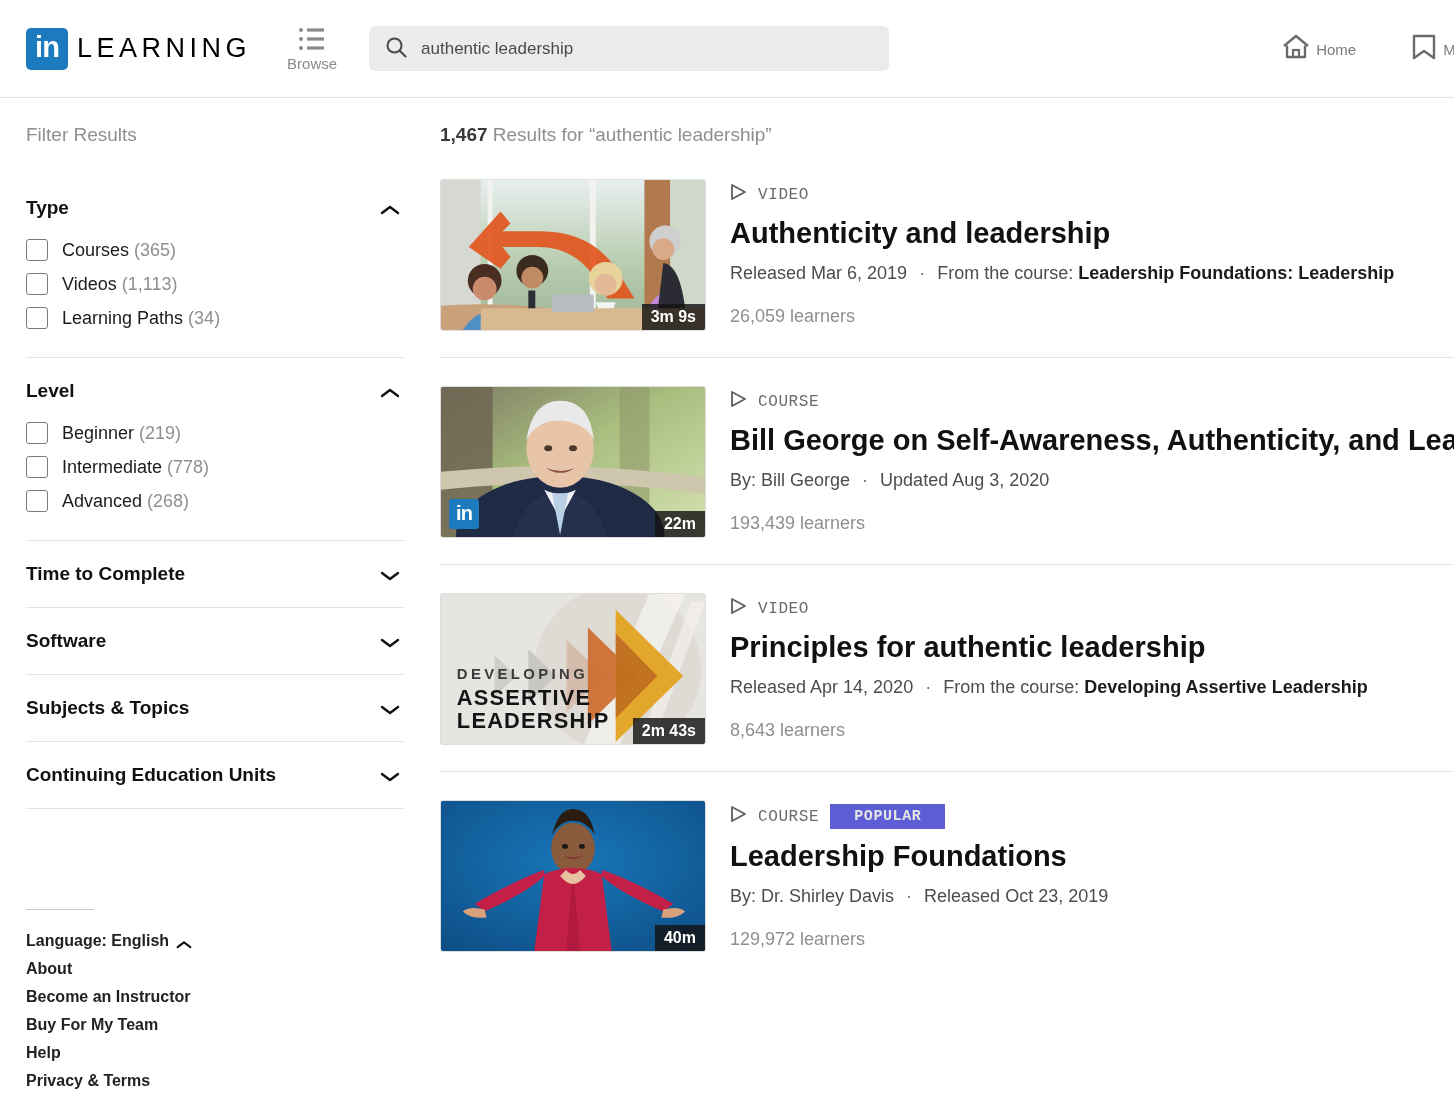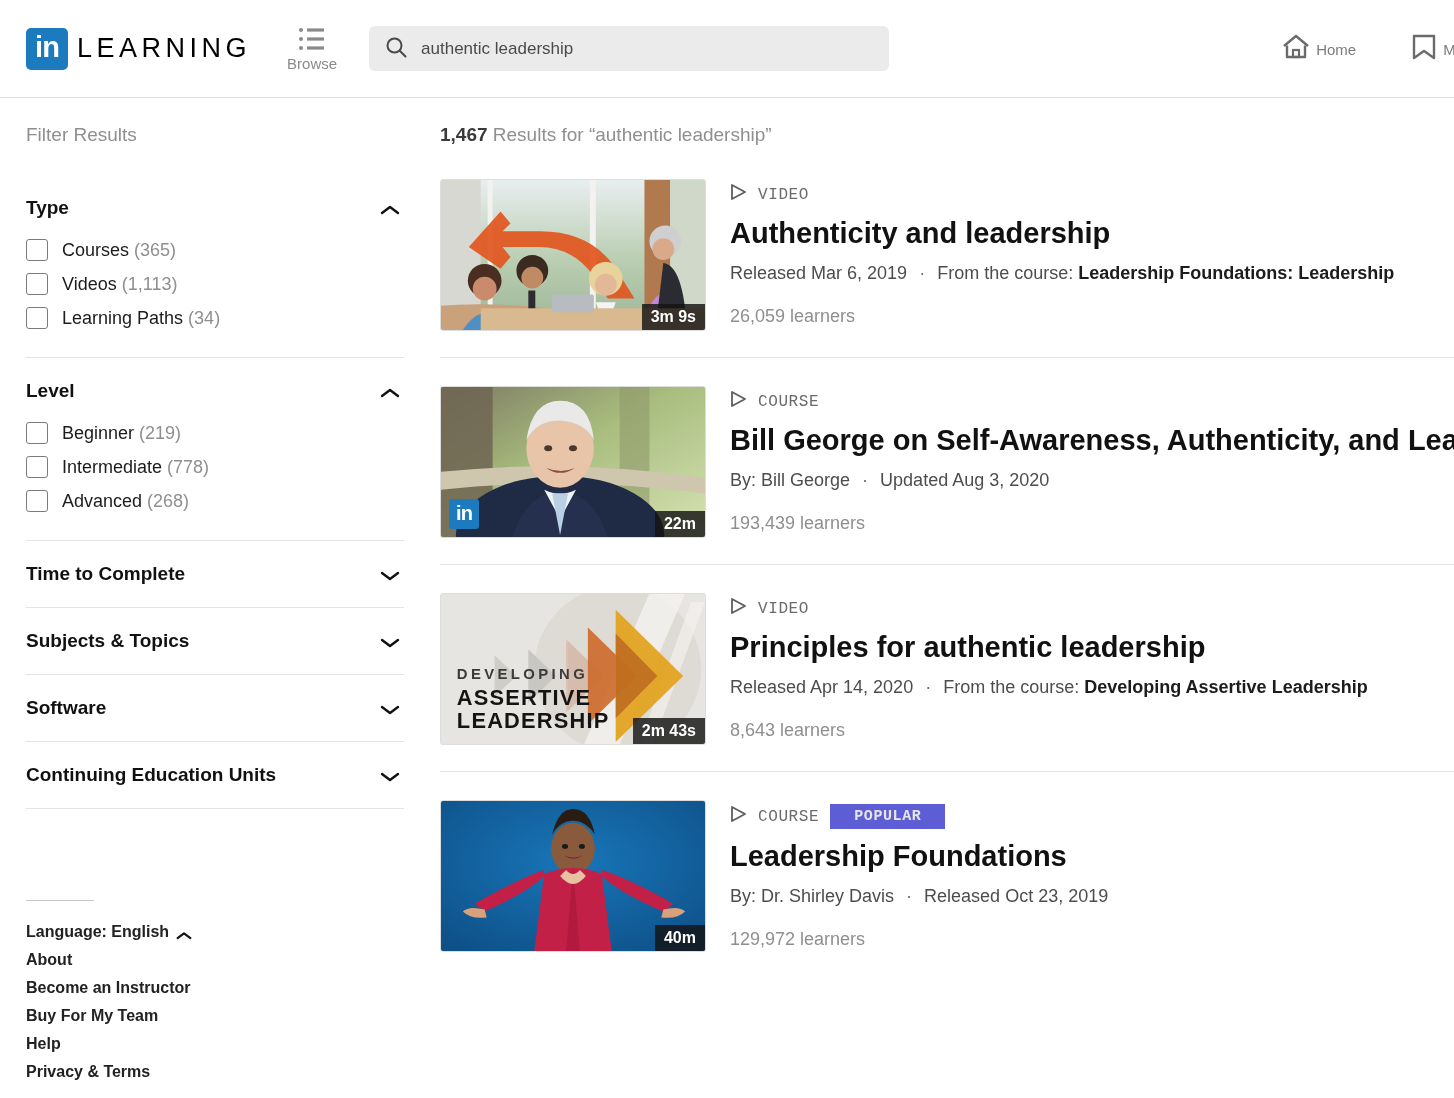--- a/index.html
+++ b/index.html
@@ -89,21 +89,21 @@
     display: flex; align-items: center; gap: 14px;
     padding: 6px 0; cursor: pointer;
   }
   .cbox {
     width: 22px; height: 22px; border: 1.6px solid #7b7b7b;
     border-radius: 3px; flex: 0 0 auto; background: #fff;
   }
   .opt-text { font-size: 18px; color: #1c1c1c; }
   .opt-count { color: #8f8f8f; }
 
-  .sidebar-footer { position: absolute; left: 26px; bottom: 16px; width: 360px; }
+  .sidebar-footer { position: absolute; left: 26px; bottom: 7px; width: 360px; }
   .footer-rule { width: 68px; height: 1px; background: #c9c9c9; margin-bottom: 22px; }
   .footer-link {
     font-size: 16px; color: #222; margin-bottom: 10px;
     display: flex; align-items: center; gap: 7px; cursor: pointer;
     font-weight: bold;
   }
   .footer-link.clipped { margin-bottom: 0; }
 
   
   .results { flex: 1; padding: 26px 0 0 6px; overflow: hidden; }
@@ -277,31 +277,31 @@
         <span class="facet-name">Time to Complete</span>
         <span class="chev">
           <svg viewBox="0 0 20 12" xmlns="http://www.w3.org/2000/svg">
               <path d="M2 3 L10 9 L18 3" fill="none" stroke="#111" stroke-width="2.4" stroke-linecap="round" stroke-linejoin="round"></path>
             </svg>
         </span>
       </div>
     </section>
     <section class="facet facet-closed">
       <div class="facet-head">
-        <span class="facet-name">Subjects &amp; Topics</span>
+        <span class="facet-name">Software</span>
         <span class="chev">
           <svg viewBox="0 0 20 12" xmlns="http://www.w3.org/2000/svg">
               <path d="M2 3 L10 9 L18 3" fill="none" stroke="#111" stroke-width="2.4" stroke-linecap="round" stroke-linejoin="round"></path>
             </svg>
         </span>
       </div>
     </section>
     <section class="facet facet-closed">
       <div class="facet-head">
-        <span class="facet-name">Software</span>
+        <span class="facet-name">Subjects &amp; Topics</span>
         <span class="chev">
           <svg viewBox="0 0 20 12" xmlns="http://www.w3.org/2000/svg">
               <path d="M2 3 L10 9 L18 3" fill="none" stroke="#111" stroke-width="2.4" stroke-linecap="round" stroke-linejoin="round"></path>
             </svg>
         </span>
       </div>
     </section>
     <section class="facet facet-closed">
       <div class="facet-head">
         <span class="facet-name">Continuing Education Units</span>

